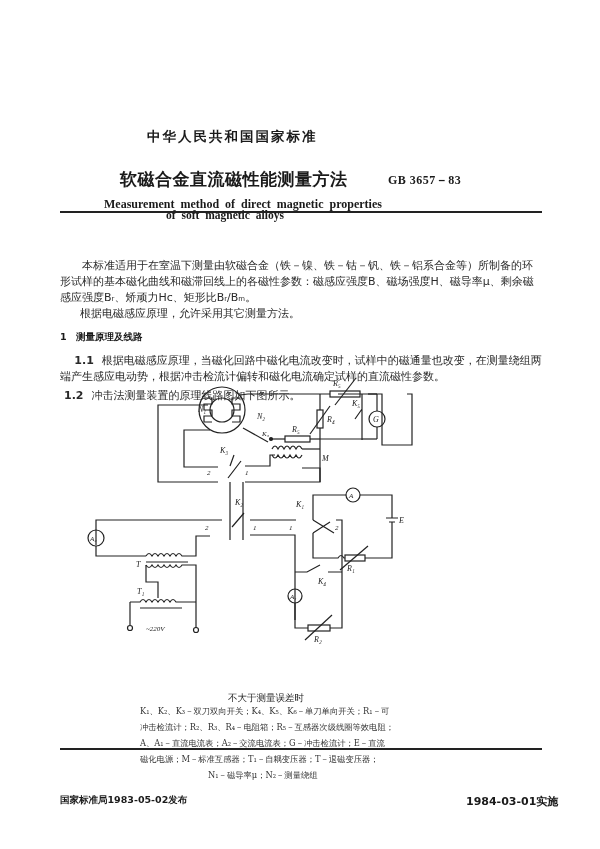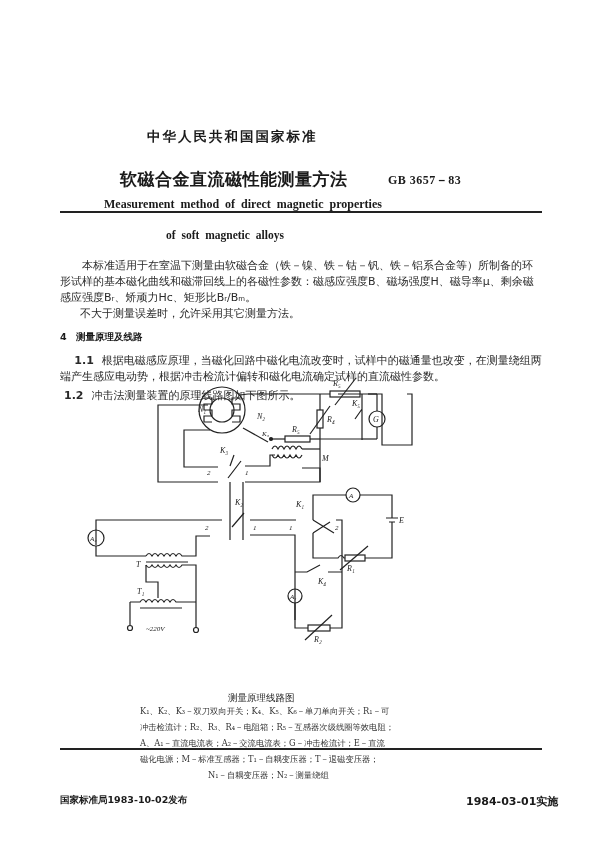--- a/index.html
+++ b/index.html
@@ -3,21 +3,21 @@
 <meta charset="utf-8">
 <style>
   html, body { margin: 0; padding: 0; background: #ffffff; }
   body { width: 600px; height: 849px; position: relative; overflow: hidden;
          font-family: "DejaVu Serif", serif; color: #1a1a1a; }
   .abs { position: absolute; white-space: nowrap; margin-top: 40px; }
   .national { left: 147px; top: 88px; font-family: "DejaVu Sans", sans-serif; font-weight: bold; font-size: 13.5px; letter-spacing: 2px; }
   .title-cn { left: 120px; top: 128px; font-family: "DejaVu Sans", sans-serif; font-weight: bold; font-size: 17px; letter-spacing: 0.5px; }
   .std-code { left: 388px; top: 132px; font-family: "Liberation Serif", serif; font-weight: bold; font-size: 12px; letter-spacing: 0.5px; }
   .title-en1 { left: 104px; top: 157px; font-family: "Liberation Serif", serif; font-weight: bold; font-size: 12px; word-spacing: 3px; }
-  .title-en2 { left: 166px; top: 189px; font-family: "Liberation Serif", serif; font-weight: bold; font-size: 11.5px; word-spacing: 3px; }
+  .title-en2 { left: 166px; top: 169px; font-family: "Liberation Serif", serif; font-weight: bold; font-size: 11.5px; word-spacing: 3px; }
   .rule { position: absolute; left: 60px; width: 482px; background: #222; }
   .rule-top { top: 211px; height: 2px; }
   .rule-bottom { top: 748px; height: 2px; }
   .body-text { font-size: 11px; line-height: 16px; font-family: "DejaVu Sans", sans-serif; color: #2a2a2a; }
   .p1 { left: 60px; top: 218px; width: 482px; white-space: normal; text-indent: 2em; }
   .p2 { left: 80px; top: 266px; }
   .sec { left: 60px; top: 291px; font-family: "DejaVu Sans", sans-serif; font-weight: bold; font-size: 9.5px; }
   .s11 { left: 60px; top: 313px; width: 482px; white-space: normal; text-indent: 1.3em; }
   .s12 { left: 64px; top: 348px; }
   .num { font-weight: bold; margin-right: 8px; }
@@ -33,23 +33,23 @@
 
 <div class="abs national">中华人民共和国国家标准</div>
 <div class="abs title-cn">软磁合金直流磁性能测量方法</div>
 <div class="abs std-code">GB 3657－83</div>
 <div class="abs title-en1">Measurement method of direct magnetic properties</div>
 <div class="abs title-en2">of soft magnetic alloys</div>
 
 <div class="rule rule-top"></div>
 
 <div class="abs body-text p1">本标准适用于在室温下测量由软磁合金（铁－镍、铁－钴－钒、铁－铝系合金等）所制备的环形试样的基本磁化曲线和磁滞回线上的各磁性参数：磁感应强度B、磁场强度H、磁导率μ、剩余磁感应强度Bᵣ、矫顽力Hc、矩形比Bᵣ/Bₘ。</div>
-<div class="abs body-text p2">不大于测量误差时，允许采用其它测量方法。</div>
+<div class="abs body-text p2">根据电磁感应原理，允许采用其它测量方法。</div>
 
-<div class="abs sec">4　测量原理及线路</div>
+<div class="abs sec">1　测量原理及线路</div>
 <div class="abs body-text s11"><span class="num">1.1</span><span>根据电磁感应原理，当磁化回路中磁化电流改变时，试样中的磁通量也改变，在测量绕组两端产生感应电动势，根据冲击检流计偏转和磁化电流确定试样的直流磁性参数。</span></div>
 <div class="abs body-text s12"><span class="num">1.2</span><span>冲击法测量装置的原理线路图如下图所示。</span></div>
 
 <svg class="diagram" width="600" height="849" stroke="#222" stroke-width="1.2" fill="none">
 
   <g>
     <circle cx="222" cy="410" r="23"></circle>
     <circle cx="222" cy="410" r="12"></circle>
     <path d="M204 398 h8 v6 h-8 v6 h8 v6 h-8 v6 h8"></path>
     <path d="M240 398 h-8 v6 h8 v6 h-8 v6 h8 v6 h-8"></path>
@@ -143,22 +143,22 @@
   <path d="M295 572 L307 572 L320 565 M328 572 L342 572"></path>
   <text x="318" y="584" font-size="8" stroke="none">K₄</text>
   <circle cx="295" cy="596" r="7"></circle>
   <text x="290" y="599" font-size="7" font-style="normal" stroke="none">A₁</text>
   <path d="M295 603 L295 628 L308 628"></path>
   <rect x="308" y="625" width="22" height="6"></rect>
   <line x1="305" y1="640" x2="332" y2="615"></line>
   <text x="314" y="642" font-size="8" stroke="none">R₂</text>
 </svg>
 
-<div class="abs caption">测量原理线路图</div>
+<div class="abs caption">不大于测量误差时</div>
 <div class="abs legend" style="top:666px">K₁、K₂、K₃－双刀双向开关；K₄、K₅、K₆－单刀单向开关；R₁－可</div>
 <div class="abs legend" style="top:682px">冲击检流计；R₂、R₃、R₄－电阻箱；R₅－互感器次级线圈等效电阻；</div>
 <div class="abs legend" style="top:698px">A、A₁－直流电流表；A₂－交流电流表；G－冲击检流计；E－直流</div>
 <div class="abs legend" style="top:714px">磁化电源；M－标准互感器；T₁－自耦变压器；T－退磁变压器；</div>
-<div class="abs legend" style="top:730px; left:208px">N₁－自耦变压器；N₂－测量绕组</div>
+<div class="abs legend" style="top:730px; left:208px">N₁－磁导率μ；N₂－测量绕组</div>
 
 <div class="rule rule-bottom"></div>
-<div class="abs footer-left">国家标准局1983-10-02发布</div>
+<div class="abs footer-left">国家标准局1983-05-02发布</div>
 <div class="abs footer-right">1984-03-01实施</div>
 
 </body></html>

